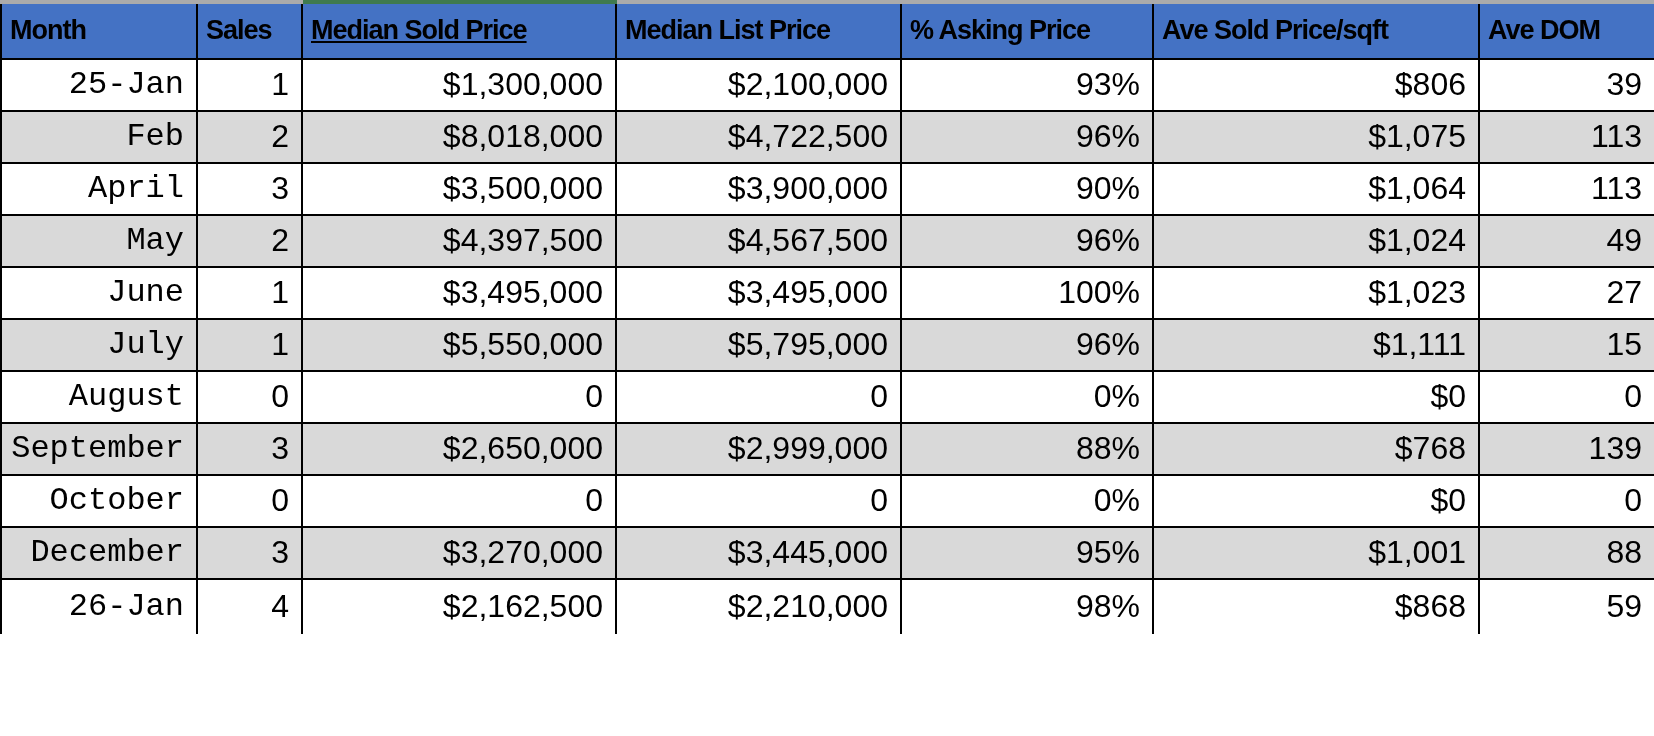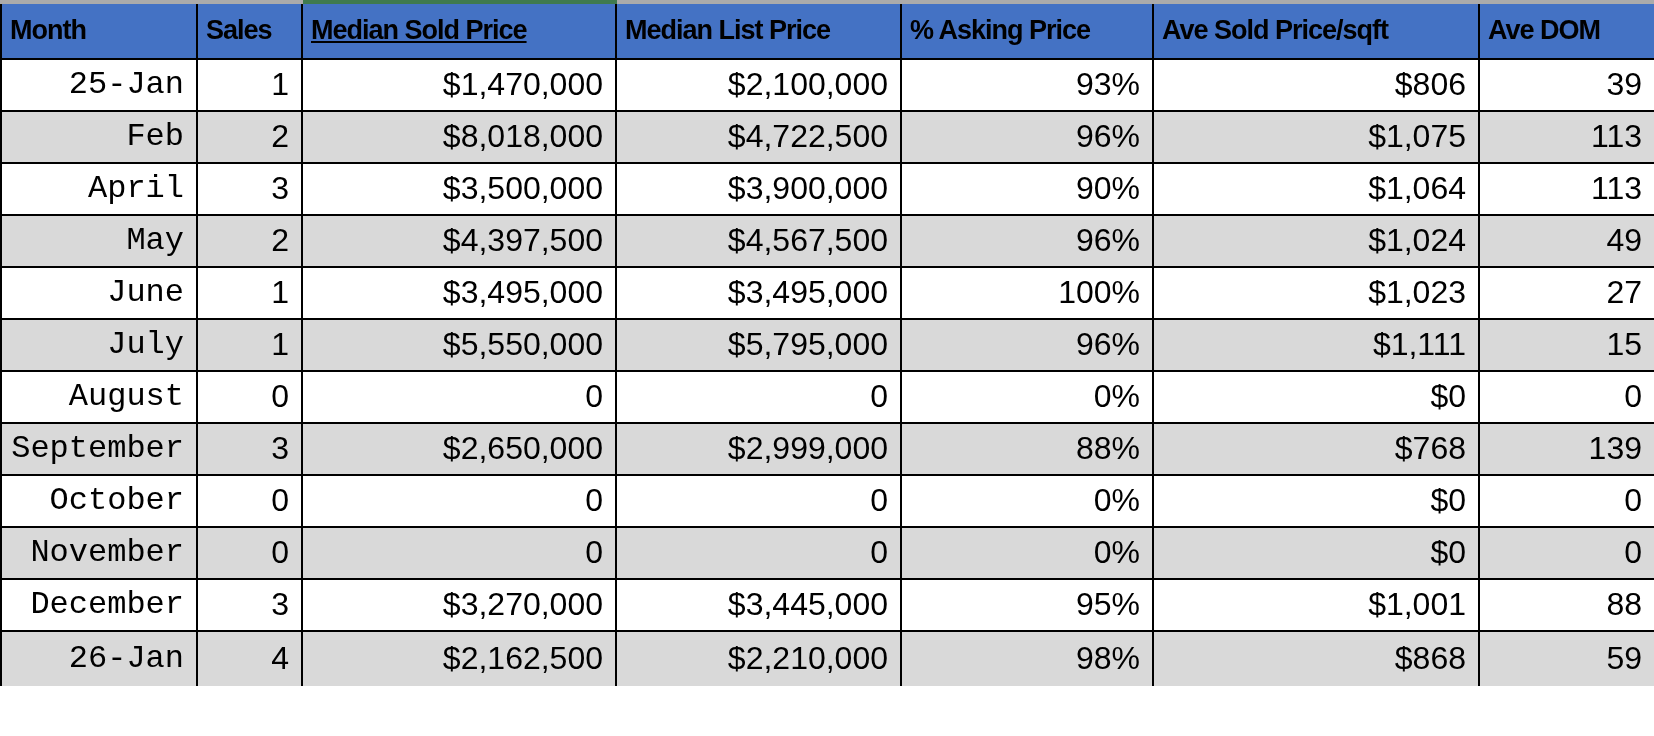--- a/index.html
+++ b/index.html
@@ -65,21 +65,21 @@
         <th>Median List Price</th>
         <th>% Asking Price</th>
         <th>Ave Sold Price/sqft</th>
         <th>Ave DOM</th>
       </tr>
     </thead>
     <tbody id="tbody">
         <tr>
       <td class="c-month">25-Jan</td>
       <td class="num">1</td>
-      <td class="num">$1,470,000</td>
+      <td class="num">$1,300,000</td>
       <td class="num">$2,100,000</td>
       <td class="num">93%</td>
       <td class="num">$806</td>
       <td class="num">39</td>
     </tr>
         <tr>
       <td class="c-month">Feb</td>
       <td class="num">2</td>
       <td class="num">$8,018,000</td>
       <td class="num">$4,722,500</td>
@@ -144,29 +144,20 @@
         <tr>
       <td class="c-month">October</td>
       <td class="num">0</td>
       <td class="num">0</td>
       <td class="num">0</td>
       <td class="num">0%</td>
       <td class="num">$0</td>
       <td class="num">0</td>
     </tr>
         <tr>
-      <td class="c-month">November</td>
-      <td class="num">0</td>
-      <td class="num">0</td>
-      <td class="num">0</td>
-      <td class="num">0%</td>
-      <td class="num">$0</td>
-      <td class="num">0</td>
-    </tr>
-        <tr>
       <td class="c-month">December</td>
       <td class="num">3</td>
       <td class="num">$3,270,000</td>
       <td class="num">$3,445,000</td>
       <td class="num">95%</td>
       <td class="num">$1,001</td>
       <td class="num">88</td>
     </tr>
         <tr>
       <td class="c-month">26-Jan</td>

